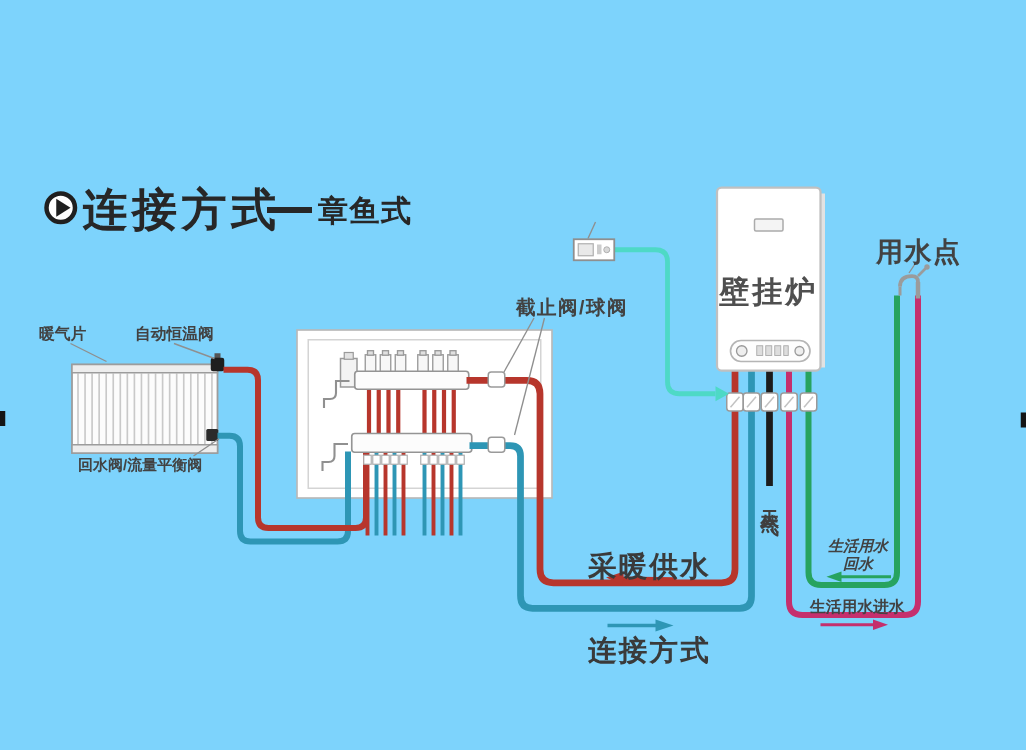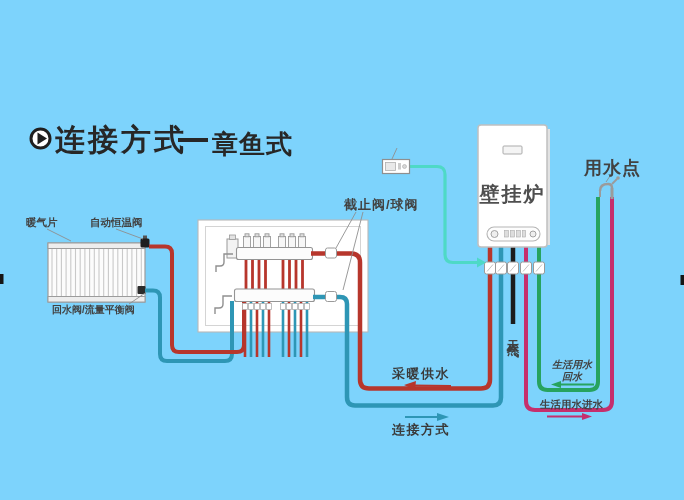--- a/index.html
+++ b/index.html
@@ -5,25 +5,25 @@
   html,body{margin:0;padding:0;background:#fff;}
   #stage{
     position:relative;width:684px;height:500px;background:#7dd3fc;overflow:hidden;
     font-family:"Liberation Sans",sans-serif;
   }
   #stage svg{position:absolute;left:0;top:0;}
   .pipe{fill:none;}
   .lbl{position:absolute;color:#424242;font-weight:600;white-space:nowrap;}
   .title-main{position:absolute;left:55px;top:120px;font-size:30px;font-weight:900;color:#272727;letter-spacing:3px;}
   .title-dash{position:absolute;left:178px;top:138px;width:30px;height:3.5px;background:#272727;}
-  .title-sub{position:absolute;left:212px;top:127px;font-size:26px;font-weight:900;color:#272727;letter-spacing:1px;}
+  .title-sub{position:absolute;left:212px;top:127px;font-size:20px;font-weight:900;color:#272727;letter-spacing:1px;}
   .boiler-name{position:absolute;left:478px;top:181px;width:69px;text-align:center;font-size:20px;letter-spacing:2px;color:#4f4f4f;font-weight:600;}
   .gas-label{position:absolute;left:504px;top:330px;writing-mode:vertical-rl;text-orientation:upright;font-size:12.5px;letter-spacing:2.5px;color:#3f3f3f;font-weight:600;}
   .dhw-return{position:absolute;left:547px;top:359px;width:50px;text-align:center;font-size:10px;line-height:11.5px;color:#424242;font-weight:600;font-style:italic;}
-  .flow-lbl{font-size:13px;letter-spacing:1.5px;color:#3a3a3a;}
+  .flow-lbl{font-size:19px;letter-spacing:1.5px;color:#3a3a3a;}
 </style>
 </head>
 <body>
 
 <div id="stage">
 
 <svg width="684" height="500" viewBox="0 0 684 500">
 
   <rect x="0" y="274" width="3.5" height="10" fill="#151515"></rect>
   <rect x="680.5" y="275" width="3.5" height="10" fill="#151515"></rect>

